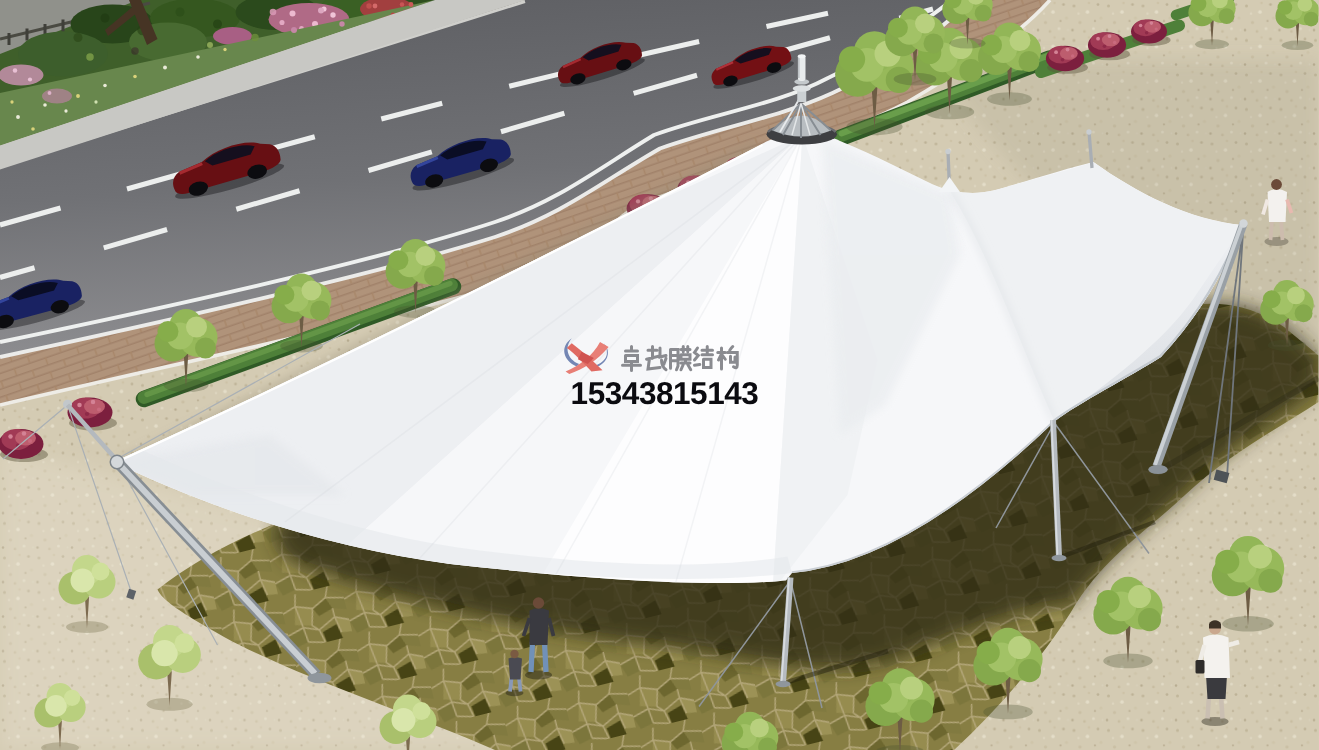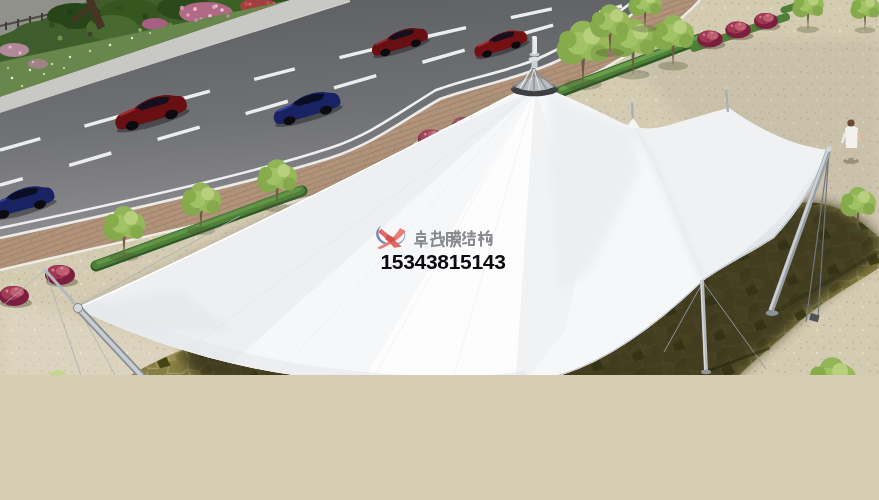--- a/index.html
+++ b/index.html
@@ -1,16 +1,16 @@
 <!DOCTYPE html>
 <html><head>
 <meta charset="utf-8">
 <style>
 html,body{margin:0;padding:0;background:#d6cdb5}
-#c{position:relative;width:879px;height:375px;overflow:hidden;font-family:"Liberation Sans",sans-serif}
+#c{position:relative;width:879px;height:500px;overflow:hidden;font-family:"Liberation Sans",sans-serif}
 </style>
 </head>
 <body>
 <div id="c">
 <svg width="879" height="500" viewBox="0 0 879 500">
 <defs>
 <pattern id="sand" width="23" height="23" patternUnits="userSpaceOnUse">
 <rect width="23" height="23" fill="#d4cbb3"></rect>
 <circle cx="3" cy="4" r="1" fill="#c1b69a"></circle>
           <circle cx="12" cy="8" r="1.2" fill="#e4ddc8"></circle>

